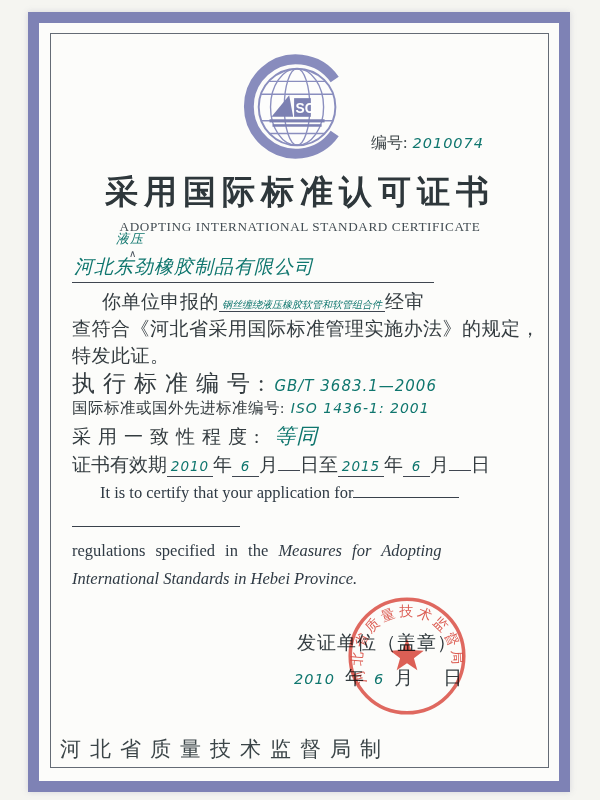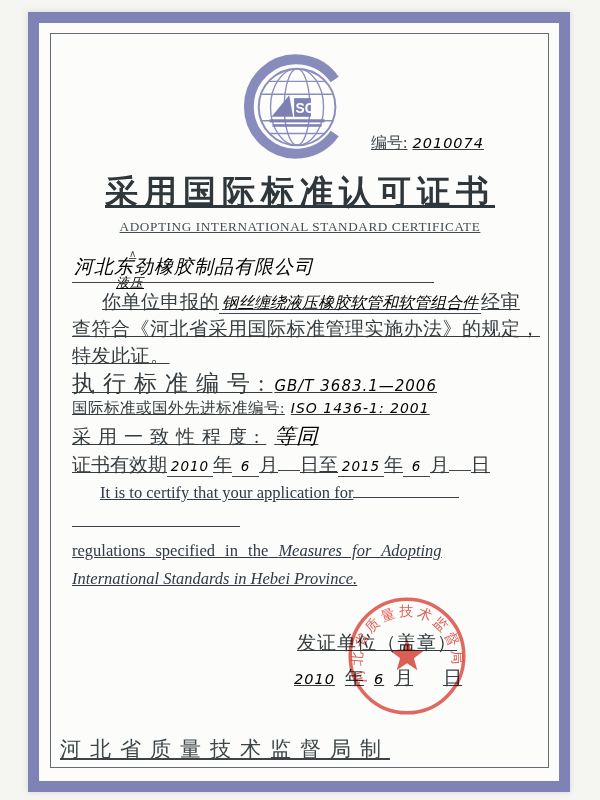--- a/index.html
+++ b/index.html
@@ -15,47 +15,47 @@
   .border-outer {
     position:absolute; left:28px; top:12px; width:542px; height:780px;
     border:11px solid #7e82b5;
     background:#fcfcfa;
     box-shadow:0 0 6px rgba(120,120,150,.25);
   }
   .border-inner {
     position:absolute; left:50px; top:33px; width:499px; height:735px;
     border:1.6px solid #646b75;
   }
-  .abs { position:absolute;text-decoration:underline; }
+  .abs { position:absolute; }
   .hw {
     font-family:"DejaVu Sans", sans-serif;
     font-style:italic;
-    color:#000000;
+    color:#0f766e;
     letter-spacing:1px;
   }
   .ul { display:inline-block; border-bottom:1.6px solid #3f4650; text-align:center; vertical-align:baseline; }
   .logo-wrap { left:241px; top:49px; width:118px; height:114px; }
   .serial { left:371px; top:133px; font-size:16px; color:#3d4548; white-space:nowrap; }
   .serial .hw { font-size:14.5px; margin-left:5px; }
   .cert-title {
     left:60px; top:170px; width:480px; text-align:center;
     font-size:33px; font-weight:700; letter-spacing:6px;
     color:#2e373b; white-space:nowrap;
   }
   .cert-subtitle {
     left:60px; top:219px; width:480px; text-align:center;
     font-size:13.2px; letter-spacing:.6px; color:#434d53; white-space:nowrap;
   }
-  .insertion { left:116px; top:230px; font-size:13px;margin-top:44px; }
+  .insertion { left:116px; top:230px; font-size:13px; }
   .caret { left:129px; top:248px; font-size:10px; color:#4a525d; }
   .company-row { left:72px; top:254px; font-size:19px; white-space:nowrap; }
   .company-row .company { border-bottom:1.6px solid #3f4650; display:inline-block; min-width:362px; padding:0 4px 2px 2px; }
   .zh-line { font-size:19px; letter-spacing:.5px; white-space:nowrap; }
   .l1 { left:72px; top:289px; padding-left:30px; }
-  .l1 .product { font-size:16px; border-bottom:1.5px solid #3f4650; padding:0 3px 1px; letter-spacing:0; }
+  .l1 .product { font-size:10px; border-bottom:1.5px solid #3f4650; padding:0 3px 1px; letter-spacing:0; }
   .l2 { left:72px; top:316px; }
   .l3 { left:72px; top:343px; }
   .field { white-space:nowrap; }
   .f-exec { left:72px; top:368px; }
   .f-exec .lbl { font-size:23px; letter-spacing:8px; }
   .f-exec .hw { font-size:15px; margin-left:2px; }
   .f-intl { left:72px; top:398px; }
   .f-intl .lbl { font-size:15.5px; letter-spacing:.5px; }
   .f-intl .hw { font-size:14px; margin-left:6px; }
   .f-cons { left:72px; top:422px; }

